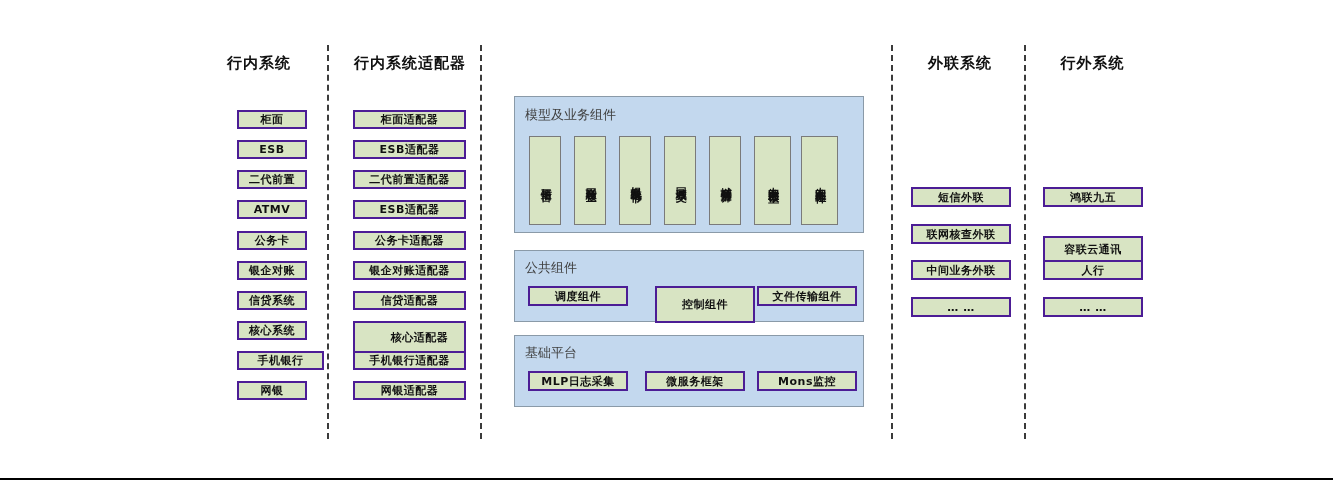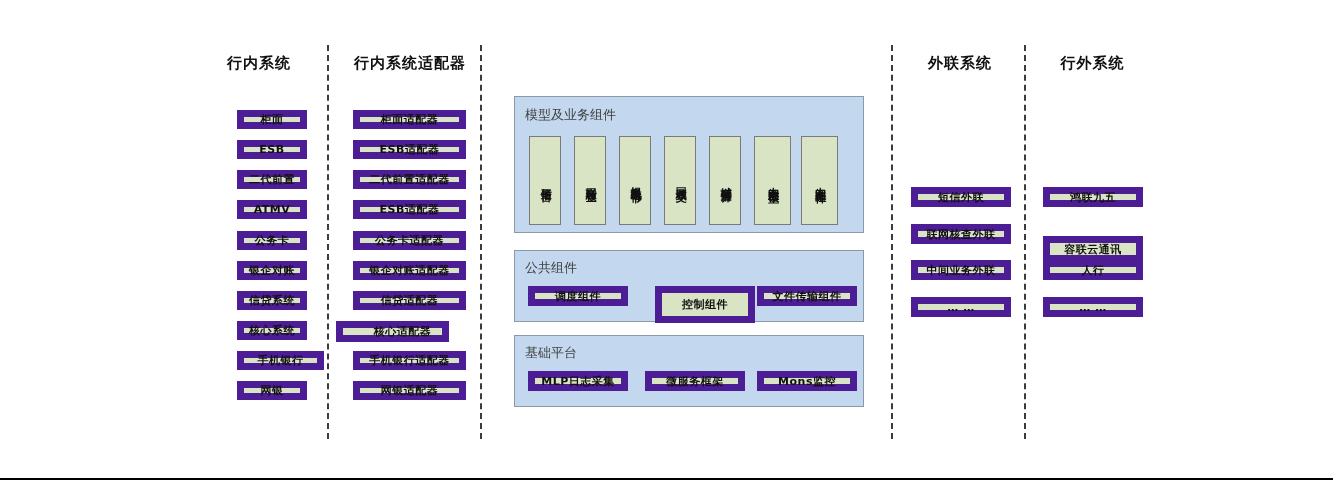--- a/index.html
+++ b/index.html
@@ -28,21 +28,21 @@
     position:absolute;
     font-size:15px;font-weight:bold;color:#111111;
     text-align:center;white-space:nowrap;
     letter-spacing:1px;
   }
 
   
   .node{
     position:absolute;
     background:#d8e4c3;
-    border:7px solid #4c1d95;
+    border:2px solid #4c1d95;
     box-sizing:border-box;
     display:flex;align-items:center;justify-content:center;
     font-size:11px;color:#111111;font-weight:bold;
     white-space:nowrap;
     letter-spacing:.5px;
   }
 
   
   .vnode{
     position:absolute;
@@ -103,21 +103,21 @@
   <div class="node" style="left:237px;top:351px;width:87px;height:19px;">手机银行</div>
   <div class="node" style="left:237px;top:381px;width:70px;height:19px;">网银</div>
 
   <div class="node" style="left:353px;top:110px;width:113px;height:19px;">柜面适配器</div>
   <div class="node" style="left:353px;top:140px;width:113px;height:19px;">ESB适配器</div>
   <div class="node" style="left:353px;top:170px;width:113px;height:19px;">二代前置适配器</div>
   <div class="node" style="left:353px;top:200px;width:113px;height:19px;">ESB适配器</div>
   <div class="node" style="left:353px;top:231px;width:113px;height:19px;">公务卡适配器</div>
   <div class="node" style="left:353px;top:261px;width:113px;height:19px;">银企对账适配器</div>
   <div class="node" style="left:353px;top:291px;width:113px;height:19px;">信贷适配器</div>
-  <div class="node" style="left:336px;top:321px;width:113px;height:21px;padding-left:20px;">核心适配器</div>
+  <div class="node" style="left:353px;top:321px;width:113px;height:32px;padding-left:20px;">核心适配器</div>
   <div class="node" style="left:353px;top:351px;width:113px;height:19px;">手机银行适配器</div>
   <div class="node" style="left:353px;top:381px;width:113px;height:19px;">网银适配器</div>
 
   <div class="panel" style="left:514px;top:96px;width:350px;height:137px;"></div>
   <div class="panel-title" style="left:525px;top:106px;">模型及业务组件</div>
 
   <div class="vnode" style="left:529px;top:136px;width:32px;height:89px;">
       <span>短信平台</span>
     </div>
   <div class="vnode" style="left:574px;top:136px;width:32px;height:89px;">

